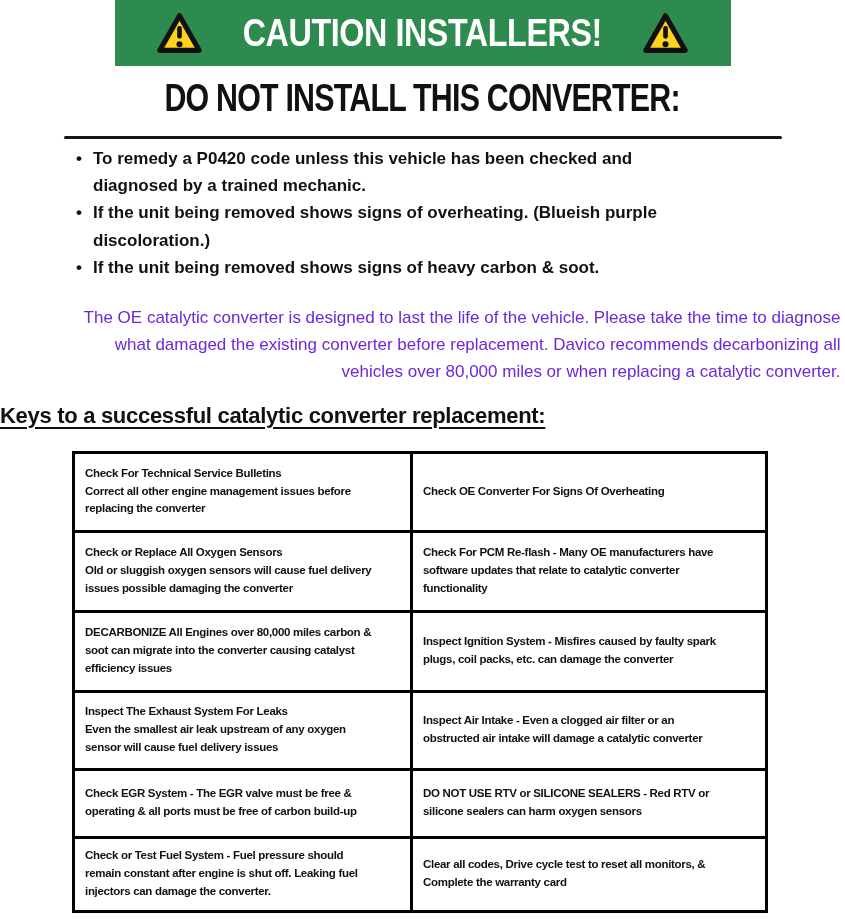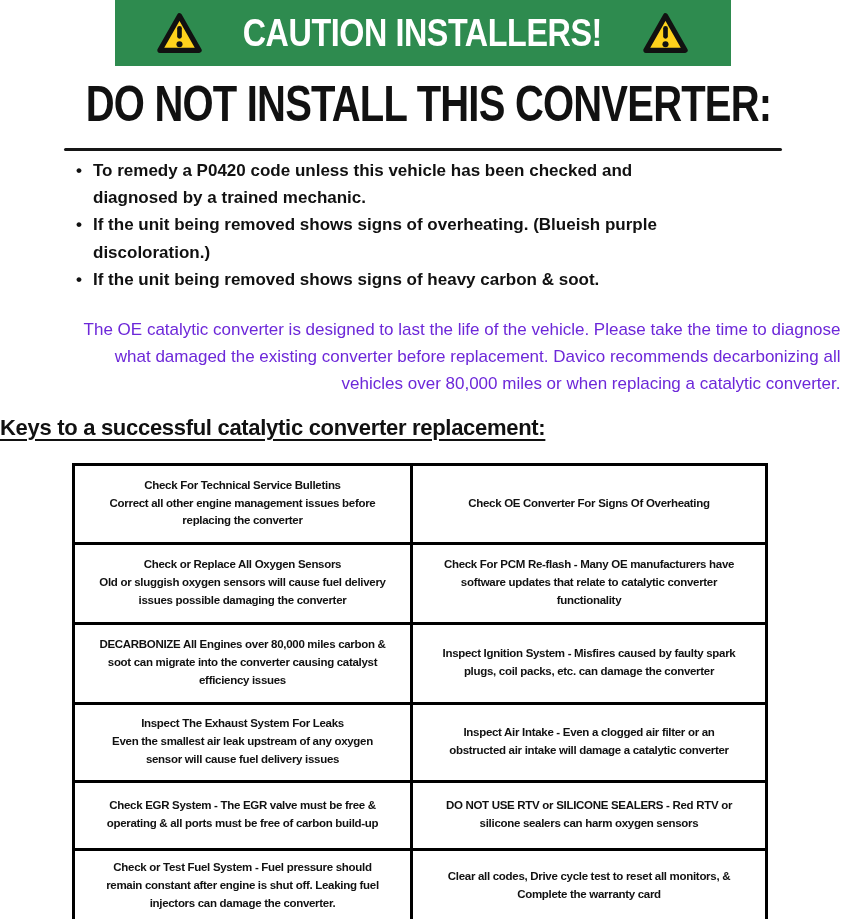--- a/index.html
+++ b/index.html
@@ -34,21 +34,21 @@
     letter-spacing: -0.5px;
     white-space: nowrap;
     transform: scaleX(0.85);
     transform-origin: center;
   }
   .tri { display: inline-flex; align-items: center; }
   
   .title {
     margin: 13px 0 0 0;
     text-align: center;
-    font-size: 50px;
+    font-size: 38px;
     font-weight: 700;
     line-height: 1;
     white-space: nowrap;
   }
   .title .squeeze {
     display: inline-block;
     transform: scaleX(0.80);
     transform-origin: center;
     letter-spacing: -1px;
   }
@@ -107,21 +107,20 @@
   }
   
   .keys-table {
     margin: 22px 0 0 72px;
     width: 693px;
     border-collapse: collapse;
     table-layout: fixed;
   }
   .keys-table td {
     border: 3px solid #000000;
-    text-align: center;
     vertical-align: middle;
     font-weight: 700;
     font-size: 11.5px;
     letter-spacing: -0.3px;
     line-height: 1.55;
     padding: 4px 10px;
     white-space: pre-line;
     margin-top: 40px;
   }
   .keys-table col.left-col  { width: 338px; }

